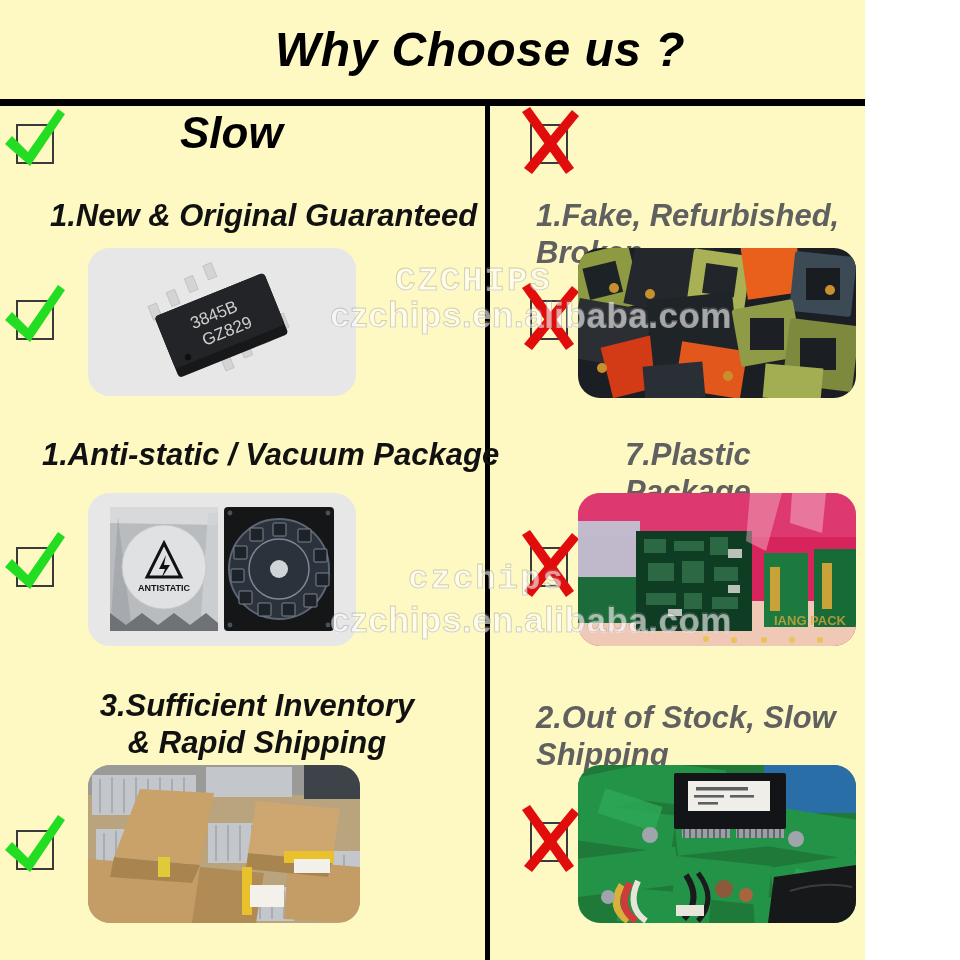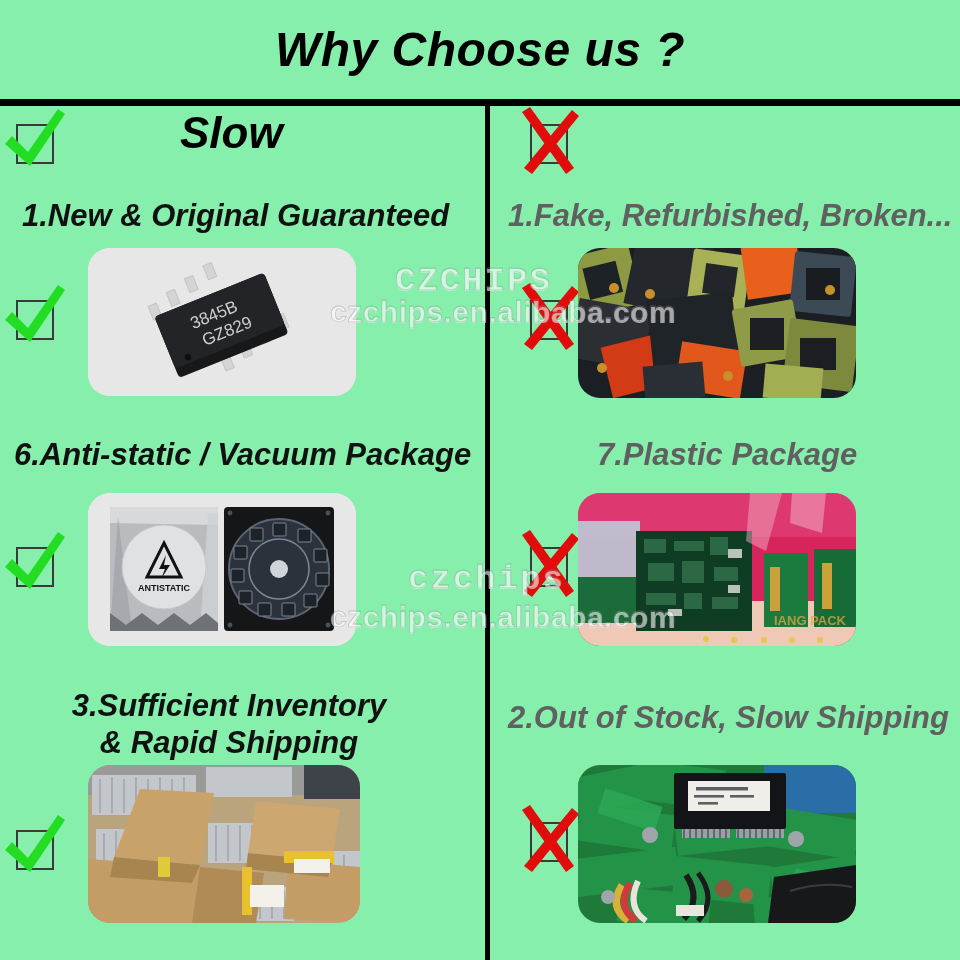--- a/index.html
+++ b/index.html
@@ -5,23 +5,23 @@
   html, body {
     margin: 0;
     padding: 0;
     background: #ffffff;
   }
   body {
     font-family: "Liberation Sans", sans-serif;
   }
   .page {
     position: relative;
-    width: 960px;
+    width: 865px;
     height: 960px;
-    background: #86efac;
+    background: #fef9c3;
     overflow: hidden;
   }
 
   
   .title {
     position: absolute;
     left: 0;
     top: 22px;
     width: 960px;
     text-align: center;
@@ -89,20 +89,21 @@
   }
 
   
   .item-text {
     position: absolute;
     font-size: 31px;
     font-weight: bold;
     font-style: italic;
     line-height: 1.18;
     white-space: pre-line;
+    margin-left: 28px;
   }
   .item-text.ours  { color: #111111; }
   .item-text.other { color: #606060; }
 
   
   .photo {
     position: absolute;
     border-radius: 22px;
     overflow: hidden;
   }
@@ -114,21 +115,21 @@
   .wm {
     position: absolute;
     color: transparent;
     font-weight: bold;
     white-space: nowrap;
     -webkit-text-stroke: 1px rgba(150,150,150,0.42);
     text-shadow: 0 1px 0 rgba(255,255,255,0.6);
     pointer-events: none;
   }
   .wm.big   { font-size: 34px; letter-spacing: 2px; font-family: Liberation Mono, monospace; }
-  .wm.small { font-size: 30px; letter-spacing: 0.5px; }
+  .wm.small { font-size: 35px; letter-spacing: 0.5px; }
 </style>
 </head>
 <body>
 
 <div class="page">
 
   <div class="title">Why Choose us ?</div>
 
   <div class="hrule"></div>
   <div class="vrule"></div>
@@ -213,21 +214,21 @@
         <rect x="186" y="118" width="58" height="34" fill="#a3ad52" transform="rotate(5 215 135)"></rect>
         <circle cx="36" cy="40" r="5" fill="#c8902c"></circle>
         <circle cx="72" cy="46" r="5" fill="#c8902c"></circle>
         <circle cx="150" cy="128" r="5" fill="#c8902c"></circle>
         <circle cx="252" cy="42" r="5" fill="#c8902c"></circle>
         <circle cx="24" cy="120" r="5" fill="#c8902c"></circle>
       </g>
     </svg>
   </div>
 
-  <div class="item-text ours" style="left:14px; top:437px;">6.Anti-static / Vacuum Package</div>
+  <div class="item-text ours" style="left:14px; top:437px;">1.Anti-static / Vacuum Package</div>
   <div class="item-text other" style="left:597px; top:437px;">7.Plastic Package</div>
 
   <div class="mark" style="left:6px; top:535px;">
     <div class="box"></div>
     <svg viewBox="0 0 66 70">
       <path d="M3 38 L10 30 L26 46 L56 3 L63 8 L28 60 Z" fill="#22dd22"></path>
     </svg>
   </div>
   <div class="mark" style="left:520px; top:535px;">
     <div class="box"></div>

